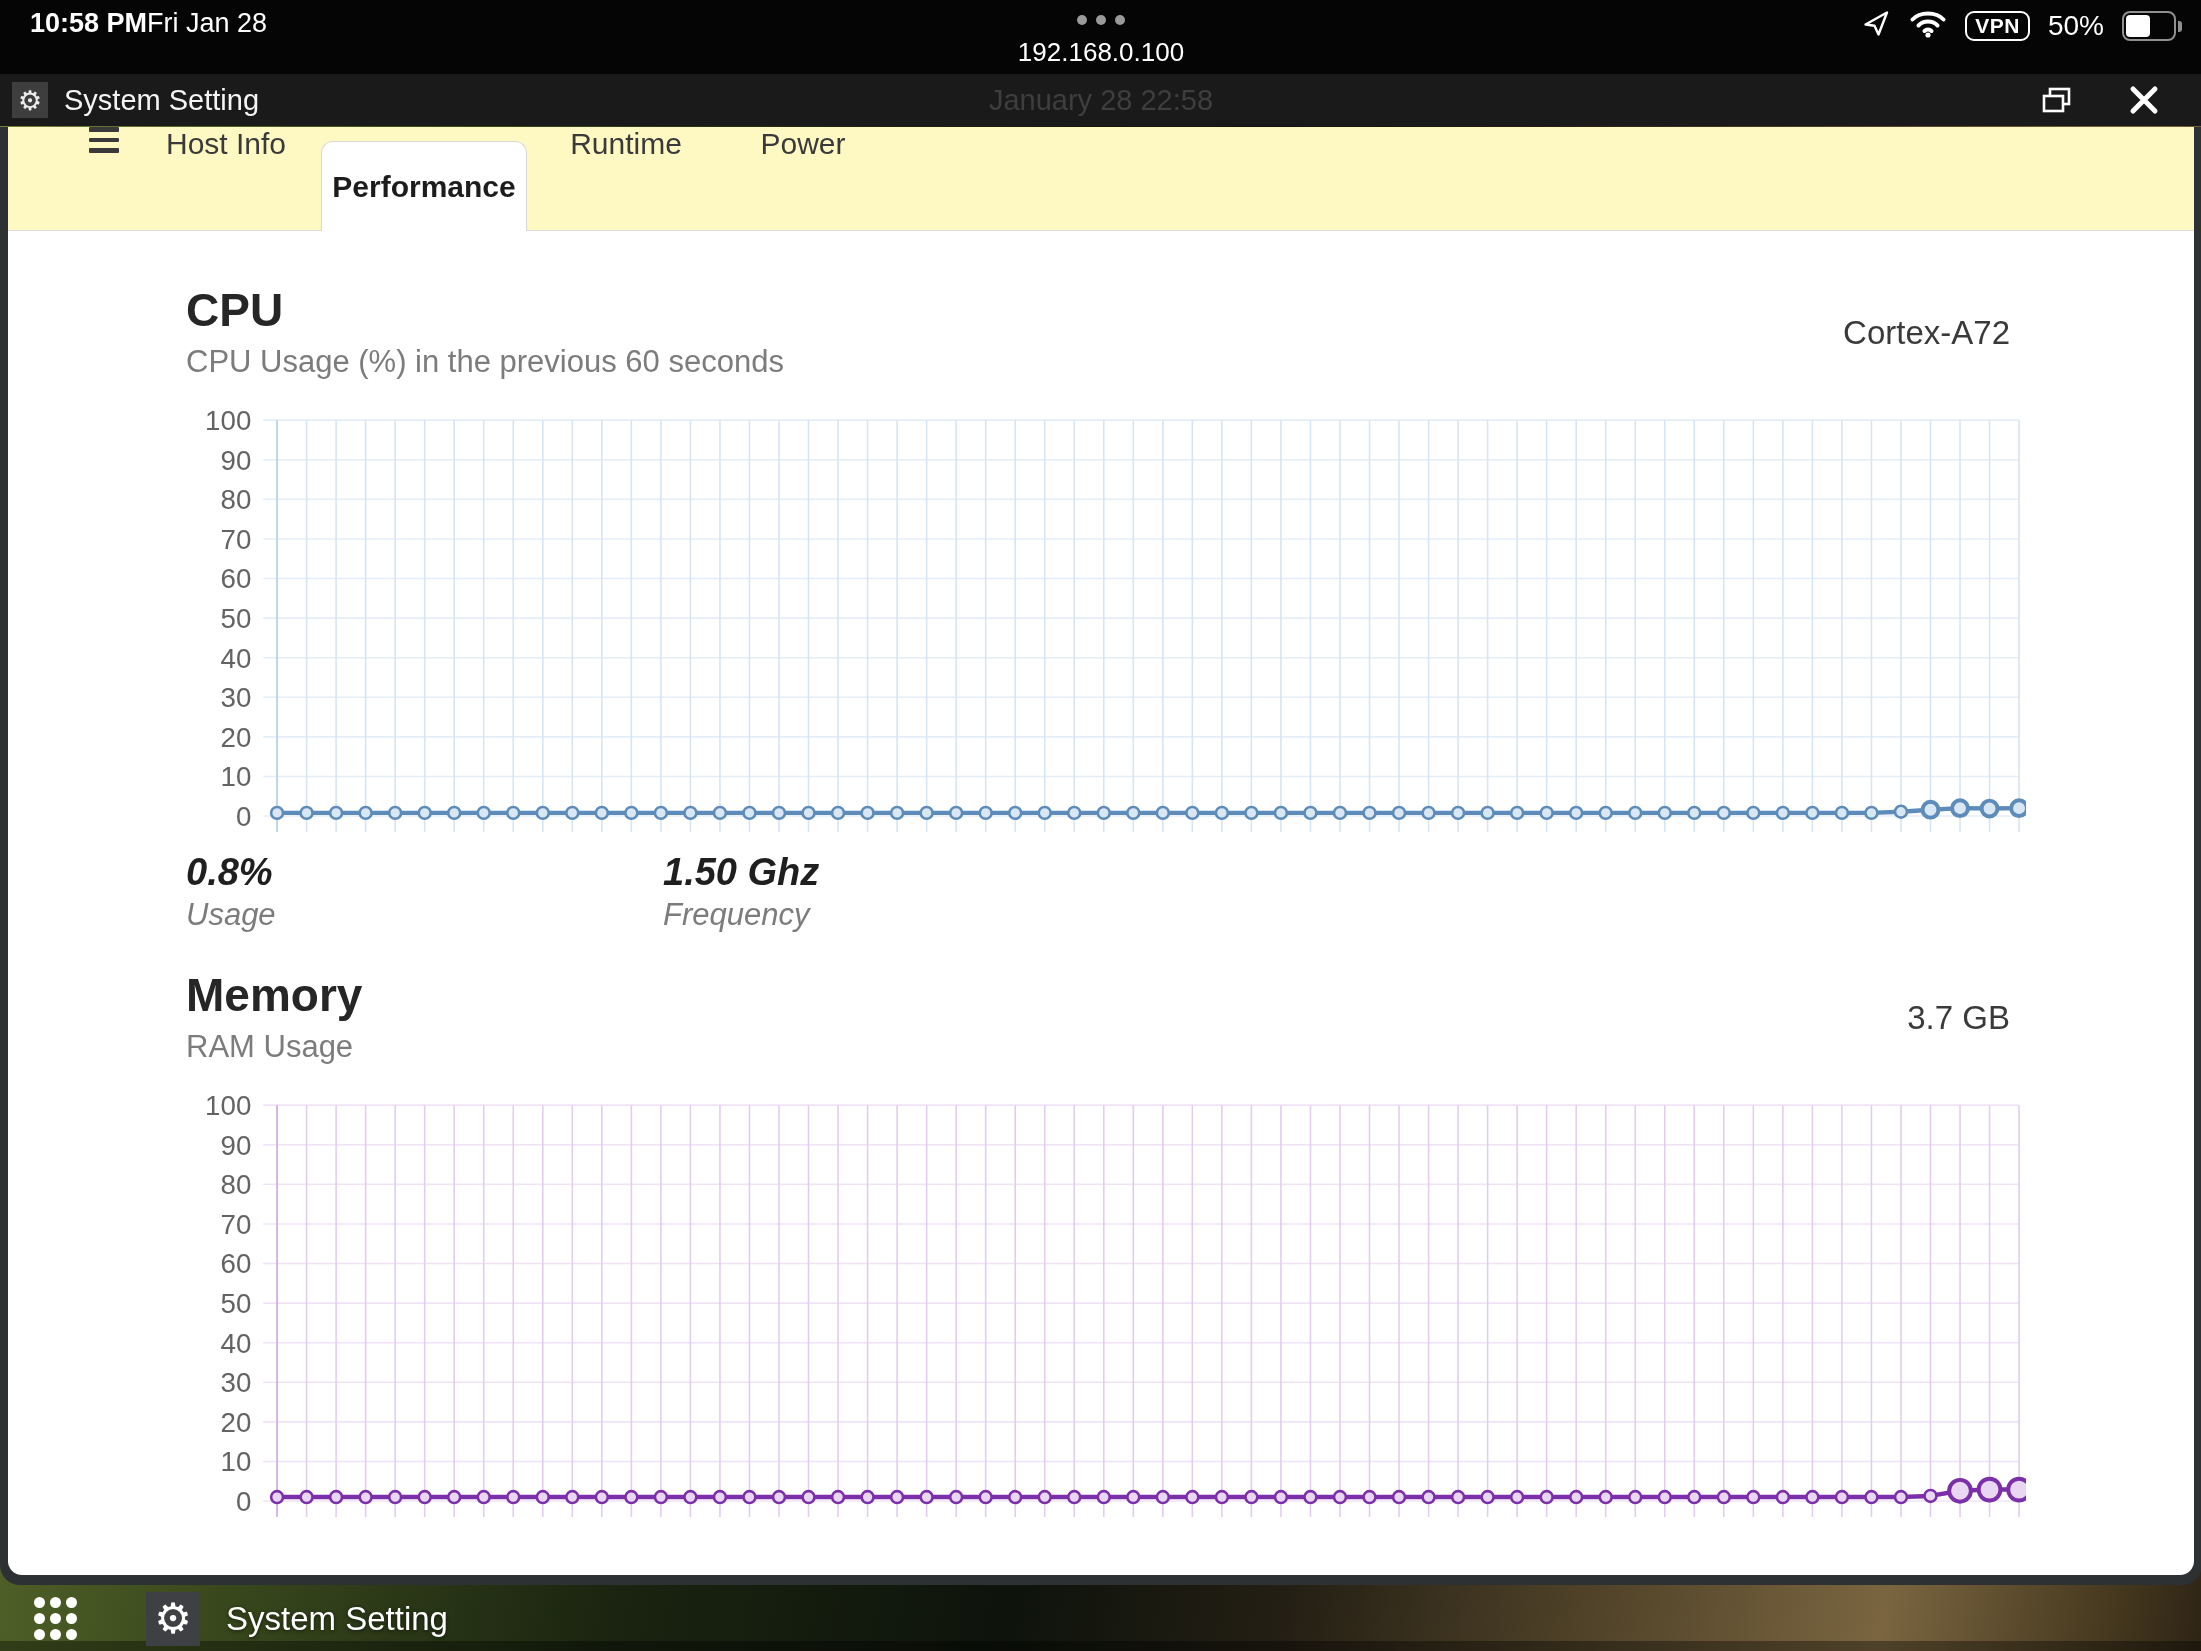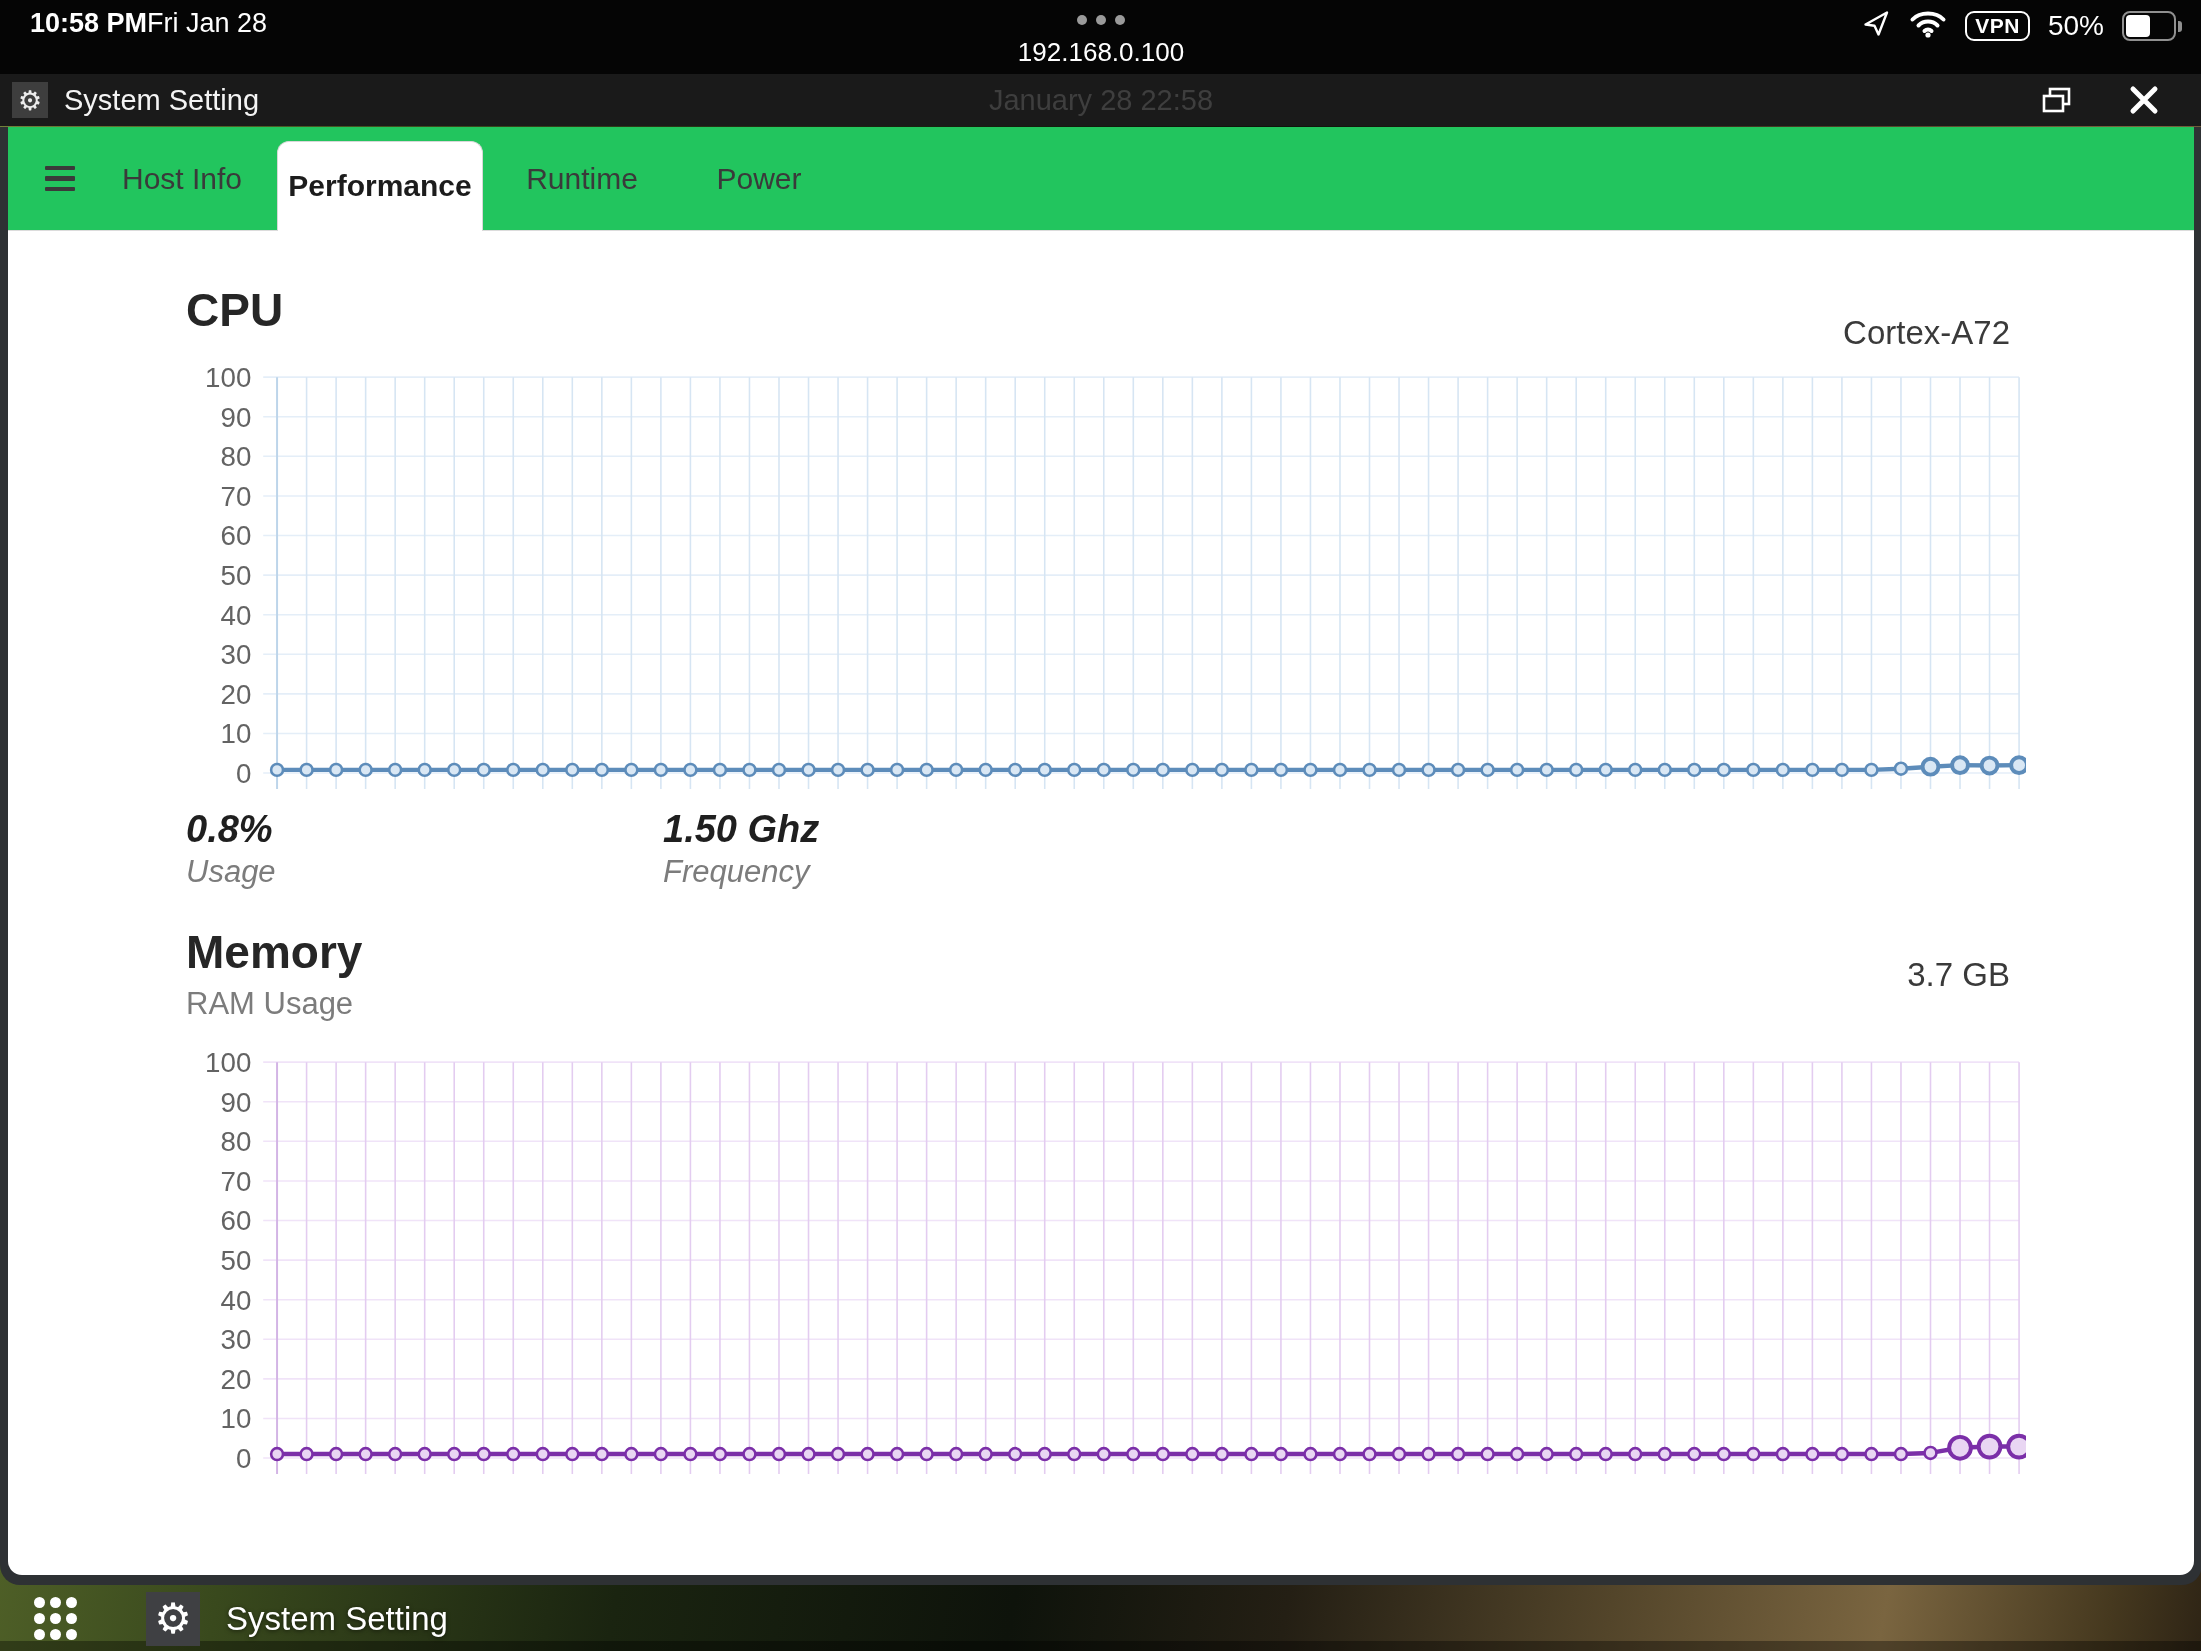--- a/index.html
+++ b/index.html
@@ -36,21 +36,21 @@
   .tb-title{margin-left:16px;font-size:29px;color:#f4f4f4;}
   .tb-clock{position:absolute;left:50%;top:50%;transform:translate(-50%,-50%);font-size:29px;color:#3e3e3e;}
   .tb-btns{margin-left:auto;display:flex;align-items:center;gap:55px;padding-right:42px;}
   .btn-min{width:28px;height:4px;background:#fff;border-radius:2px;}
   .tb-btns svg{display:block;}
   
   .window{position:absolute;top:127px;left:0;right:0;height:1458px;background:#2e3134;
     border-radius:0 0 20px 20px;padding:0 8px 10px;box-sizing:border-box;z-index:4;}
   .content{width:100%;height:100%;background:#fff;border-radius:0 0 14px 14px;overflow:hidden;position:relative;box-sizing:border-box;}
   
-  .tabbar{height:103px;background:#22c55e;border-bottom:1px solid #dcdcdc;display:flex;align-items:center;position:relative;}
+  .tabbar{height:103px;background:#fef9c3;border-bottom:1px solid #dcdcdc;display:flex;align-items:flex-start;position:relative;padding-left:44px;}
   .hamburger{margin-left:24px;width:55px;display:flex;flex-direction:column;justify-content:center;gap:6px;align-items:center;cursor:pointer;}
   .hamburger i{display:block;width:30px;height:4.5px;background:#3a3a3a;border-radius:1px;}
   .tab{display:flex;align-items:center;justify-content:center;font-size:30px;color:#3a3a3a;box-sizing:border-box;}
   .tab.selected{background:#fff;border:1px solid #d8d8d8;border-bottom:none;border-radius:12px 12px 0 0;
     margin-top:14px;height:90px;font-weight:700;color:#1c1c1c;position:relative;z-index:2;}
   
   .main{padding:53px 0 0 178px;}
   .section-head{position:relative;}
   .section-title{font-size:46px;font-weight:700;color:#262626;line-height:1.15;margin:0;}
   .section-sub{font-size:31px;color:#7c7c7c;margin-top:7px;}
@@ -142,20 +142,21 @@
 
     <div class="tab" style="width: 190px;">Host Info</div>
         <div class="tab selected" style="width: 206px;">Performance</div>
         <div class="tab" style="width: 198px;">Runtime</div>
         <div class="tab" style="width: 156px;">Power</div>
       </div>
     <div class="main">
 
       <div class="section-head">
         <div class="section-title">CPU</div>
+        <div class="section-sub">CPU Usage (%) in the previous 60 seconds</div>
         <div class="section-chip">Cortex-A72</div>
       </div>
       <svg id="cpu-chart" class="chart" width="1840" height="444" viewBox="0 0 1859 448">
           <line x1="78" y1="414" x2="1852" y2="414" stroke="#e4eef8" stroke-width="1.6"></line>
           <text x="66" y="424" text-anchor="end" font-size="28" fill="#636363">0</text>
           <line x1="78" y1="374" x2="1852" y2="374" stroke="#e4eef8" stroke-width="1.6"></line>
           <text x="66" y="384" text-anchor="end" font-size="28" fill="#636363">10</text>
           <line x1="78" y1="334" x2="1852" y2="334" stroke="#e4eef8" stroke-width="1.6"></line>
           <text x="66" y="344" text-anchor="end" font-size="28" fill="#636363">20</text>
           <line x1="78" y1="294" x2="1852" y2="294" stroke="#e4eef8" stroke-width="1.6"></line>

